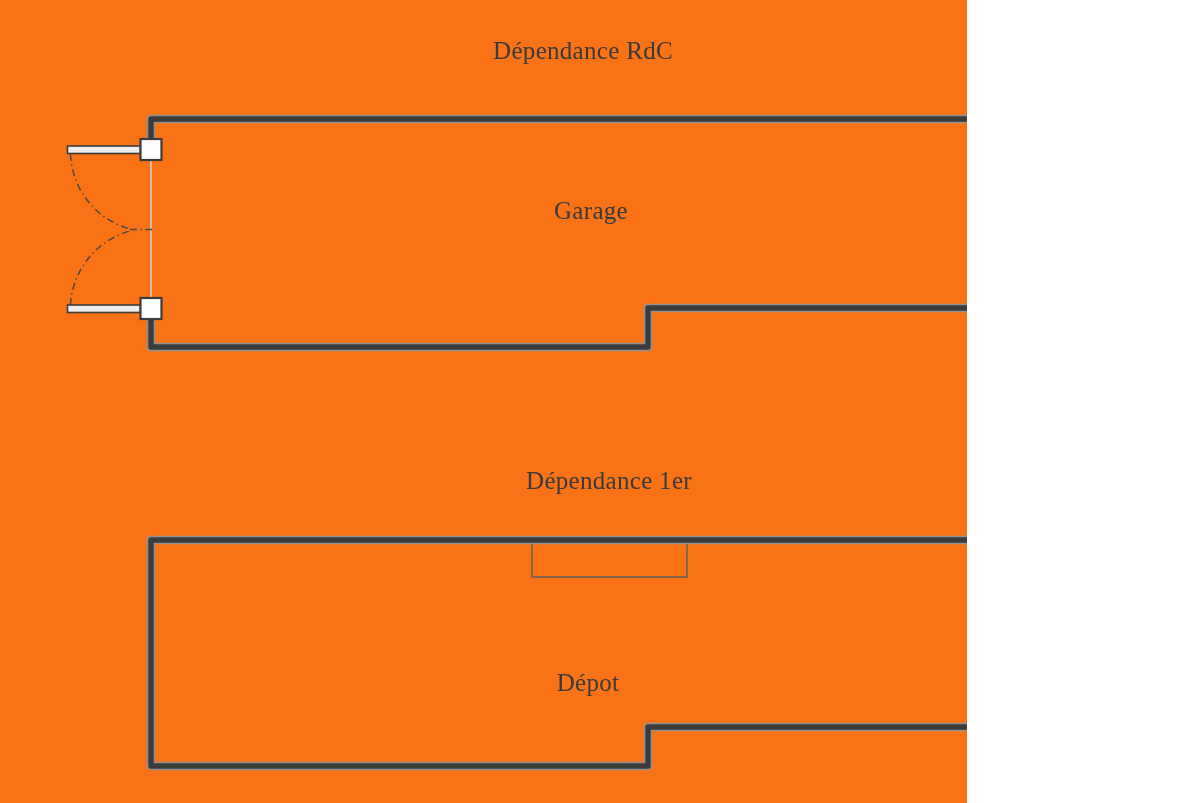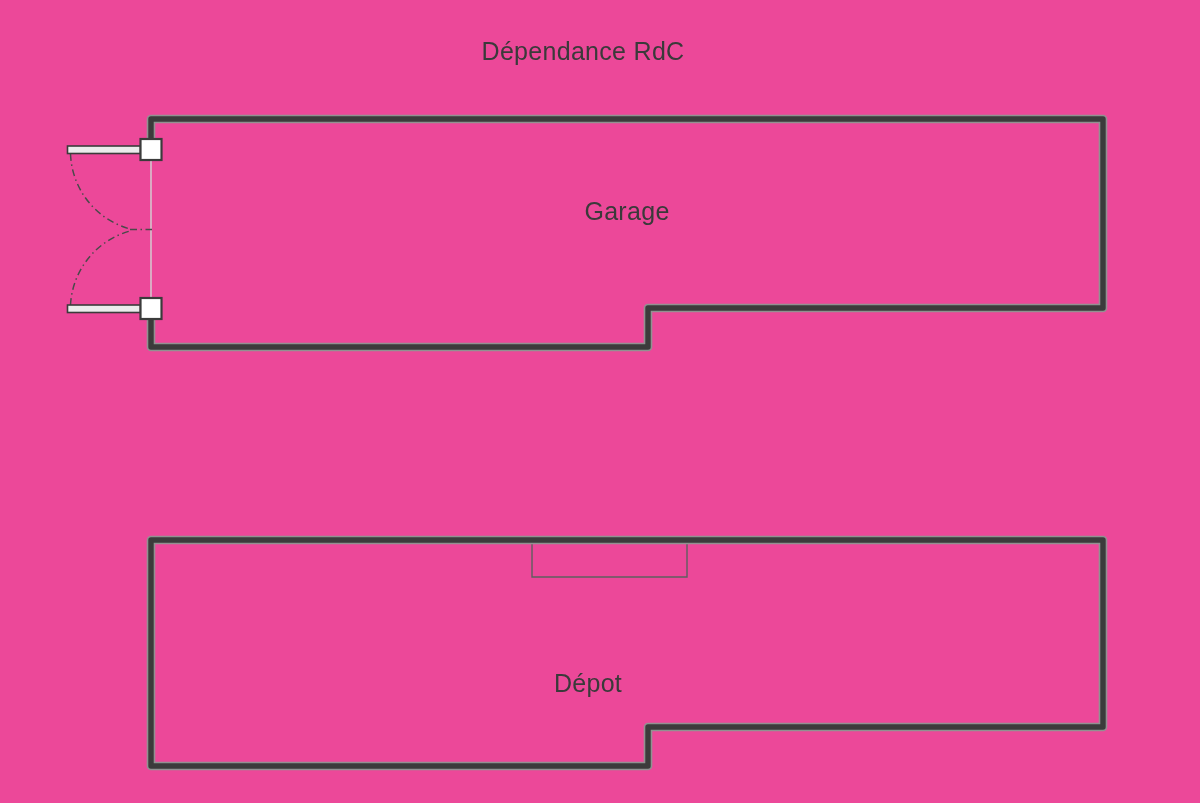--- a/index.html
+++ b/index.html
@@ -2,25 +2,25 @@
 <html><head>
 <meta charset="utf-8">
 <style>
   html, body {
     margin: 0;
     padding: 0;
     background: #ffffff;
   }
   .canvas {
     position: relative;
-    width: 1200px;
+    width: 967px;
     height: 803px;
-    background: #ec4899;
+    background: #f97316;
     overflow: hidden;
-    font-family: Liberation Sans, sans-serif;
+    font-family: Liberation Serif, serif;
   }
   .canvas svg {
     position: absolute;
     left: 0;
     top: 0;
   }
   .label {
     position: absolute;
     transform: translate(-50%, -50%);
     white-space: nowrap;
@@ -64,18 +64,19 @@
 
       <path d="M 532 543 V 577 H 687 V 543" fill="none" stroke="#5f5f5f" stroke-width="1.4"></path>
 
       <path d="M 151 540 H 1103 V 727 H 648 V 766 H 151 Z" fill="none" stroke="#919191" stroke-width="8.6" stroke-linejoin="round" stroke-linecap="butt"></path>
       <path d="M 151 540 H 1103 V 727 H 648 V 766 H 151 Z" fill="none" stroke="#3b3b3b" stroke-width="5.4" stroke-linejoin="round" stroke-linecap="butt"></path>
     </g>
   </svg>
 
   <div class="label plan-title" style="left:583px; top:51px;">Dépendance RdC</div>
 
-  <div class="label room-label" style="left:591px; top:211px;margin-left:36px;">Garage</div>
+  <div class="label room-label" style="left:591px; top:211px;">Garage</div>
 
+  <div class="label plan-title" style="left:609px; top:481px;">Dépendance 1er</div>
 
   <div class="label room-label" style="left:588px; top:683px;">Dépot</div>
 
 </div>
 
 </body></html>

